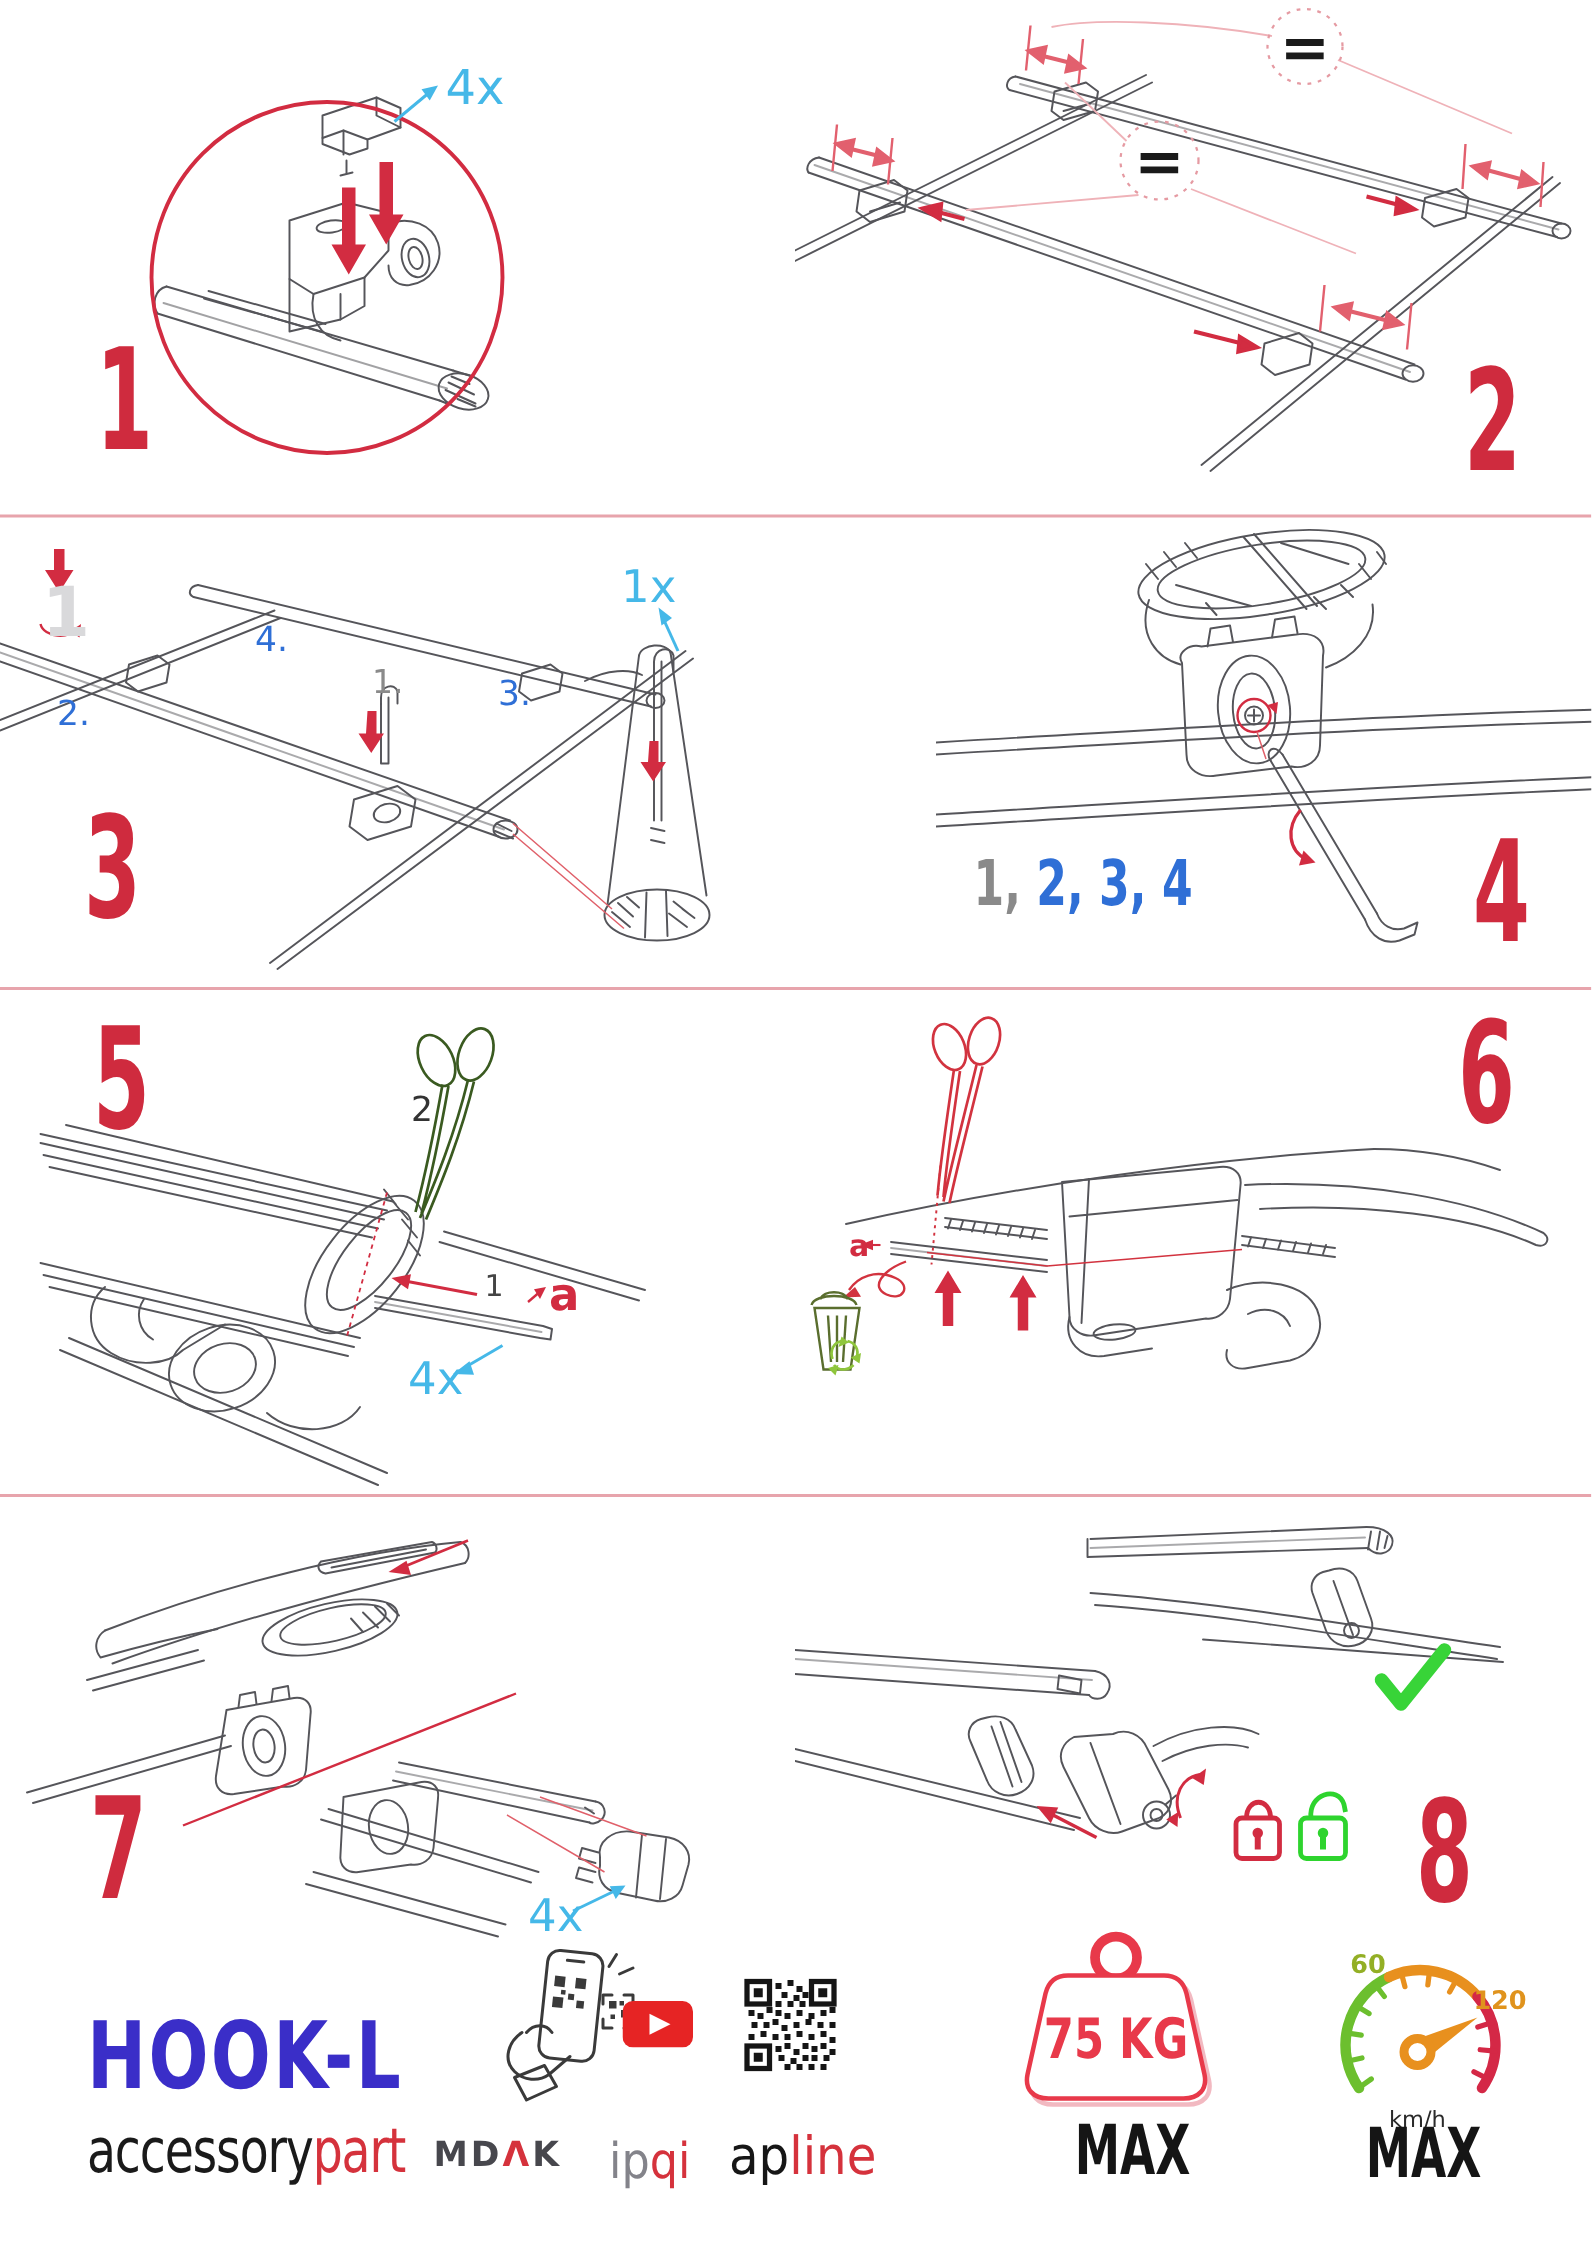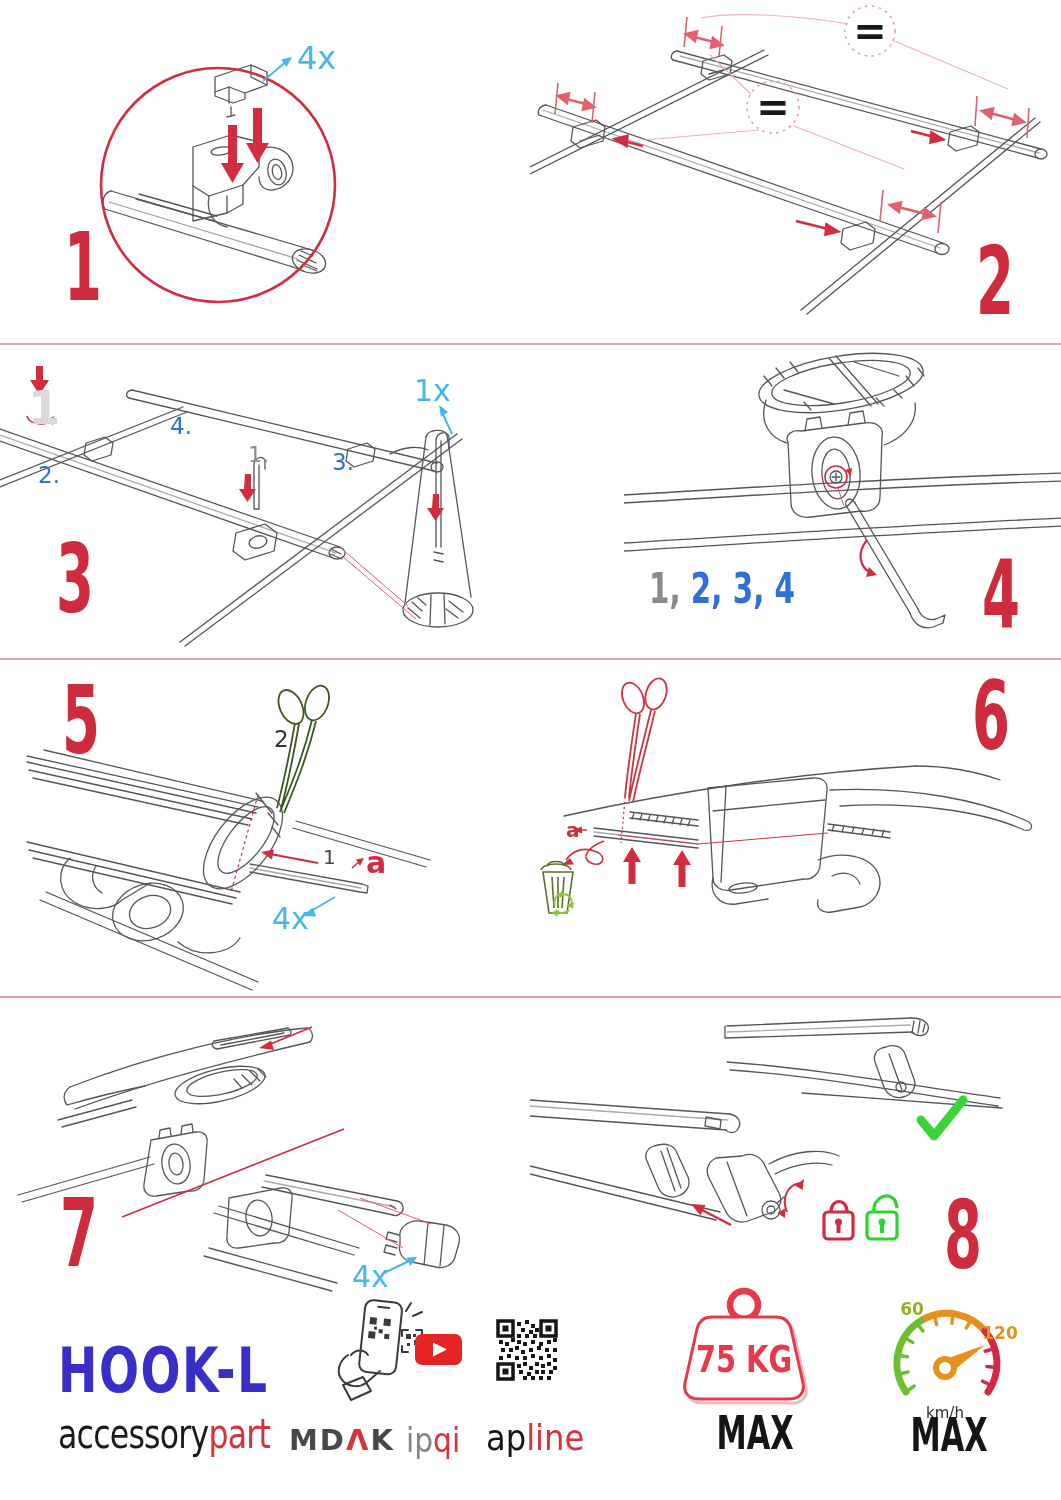--- a/index.html
+++ b/index.html
@@ -12,21 +12,21 @@
   .stepnum{position:absolute;color:#cf2b3e;font-size:94px;font-weight:bold;line-height:.8;
            transform:scaleX(.58);transform-origin:left top;letter-spacing:0;}
   .seq{position:absolute;font-size:42px;font-weight:bold;line-height:1;
        transform:scaleX(.7);transform-origin:left top;white-space:nowrap;}
   .seq .g1{color:#8a8a8a;} .seq .g2{color:#2f6fd6;}
   .hookl{position:absolute;left:58px;top:1340px;color:#3a2ec8;font-size:62px;font-weight:bold;
          line-height:1;transform:scaleX(.76);transform-origin:left top;letter-spacing:2px;}
   .brand{position:absolute;left:58px;top:1414px;font-size:41px;line-height:1;
          transform:scaleX(.77);transform-origin:left top;letter-spacing:-1px;white-space:nowrap;}
   .brand .b1{color:#1a1a1a;} .brand .b2{color:#d5323c;}
-  .mdak{position:absolute;left:289px;top:1426px;font-size:29px;font-weight:bold;color:#47474d;
+  .mdak{position:absolute;left:289px;top:1426px;font-size:23px;font-weight:bold;color:#47474d;
         line-height:1;letter-spacing:2px;}
   .mdak .lam{color:#d5323c;}
   .ipqi{position:absolute;left:406px;top:1424px;font-size:33px;color:#83838a;line-height:1;
         transform:scaleX(.9);transform-origin:left top;}
   .ipqi .red{color:#d5323c;}
   .apline{position:absolute;left:486px;top:1421px;font-size:35px;color:#161616;line-height:1;
         transform:scaleX(.92);transform-origin:left top;letter-spacing:0;}
   .apline .red{color:#d5323c;}
   .maxlabel{position:absolute;width:130px;text-align:center;color:#151515;font-size:46px;
         line-height:1;transform:scaleX(.66);transform-origin:center top;font-weight:bold;}

